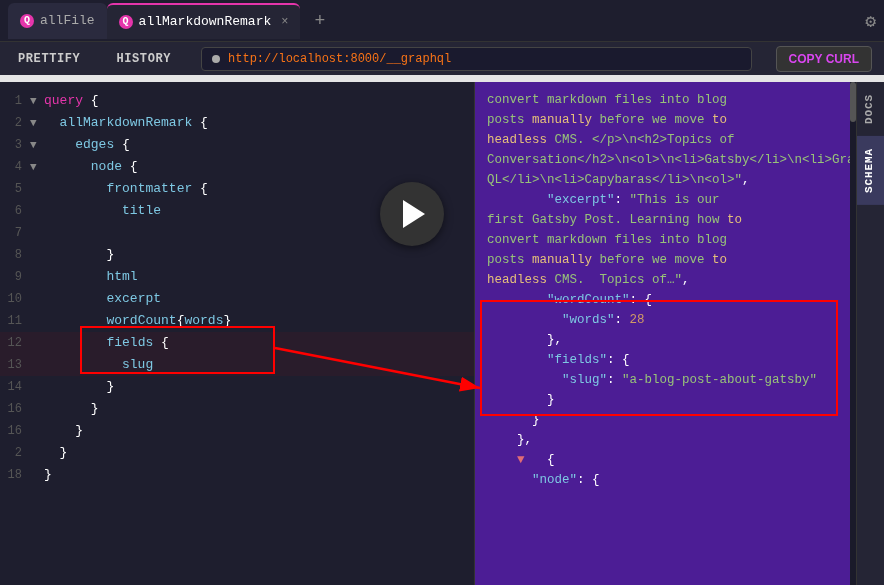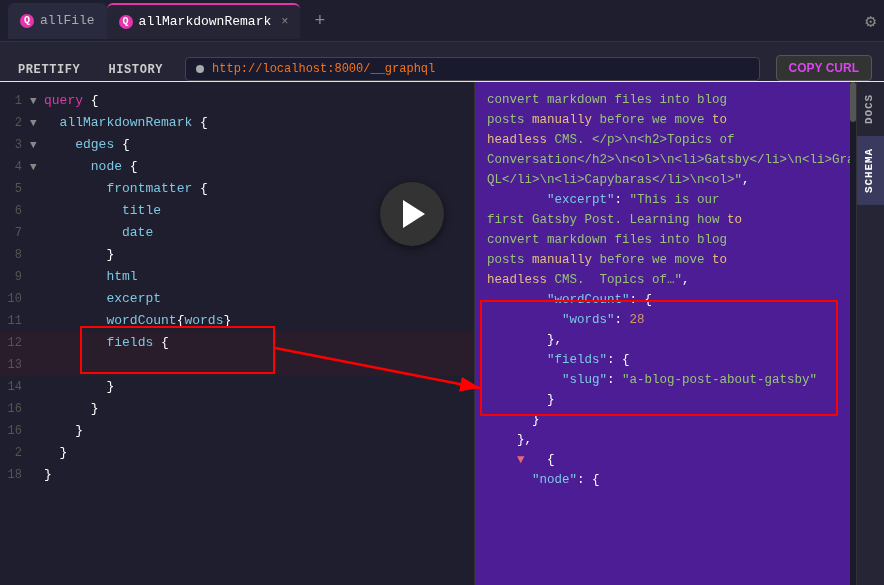--- a/index.html
+++ b/index.html
@@ -70,26 +70,26 @@
     .gear-icon {
       margin-left: auto;
       color: #888;
       font-size: 18px;
       cursor: pointer;
     }
 
     
     .toolbar {
       display: flex;
-      align-items: flex-end;
+      align-items: center;
       background: #252535;
       height: 40px;
       padding: 0 12px;
-      gap: 16px;
-      border-bottom: 1px solid #e5e5e5;
+      gap: 24px;
+      border-bottom: 7px solid #e5e5e5;
     }
     .toolbar-btn {
       color: #ccc;
       font-size: 12px;
       font-weight: bold;
       letter-spacing: 0.05em;
       cursor: pointer;
       padding: 4px 6px;
     }
     .url-bar {
@@ -349,21 +349,20 @@
 
       <div class="code-line">
         <span class="line-num">6</span>
         <span class="line-arrow">&nbsp;</span>
         <span class="line-content">          <span class="field">title</span></span>
       </div>
 
       <div class="code-line">
         <span class="line-num">7</span>
         <span class="line-arrow">&nbsp;</span>
-        <span class="line-content">          <span class="field">date</span></span>
       </div>
 
       <div class="code-line">
         <span class="line-num">8</span>
         <span class="line-arrow">&nbsp;</span>
         <span class="line-content">        <span class="brace">}</span></span>
       </div>
 
       <div class="code-line">
         <span class="line-num">9</span>
@@ -385,20 +384,21 @@
 
       <div class="code-line" style="background:rgba(255,0,0,0.05)">
         <span class="line-num">12</span>
         <span class="line-arrow">&nbsp;</span>
         <span class="line-content">        <span class="field">fields</span> <span class="brace">{</span></span>
       </div>
 
       <div class="code-line" style="background:rgba(255,0,0,0.05)">
         <span class="line-num">13</span>
         <span class="line-arrow">&nbsp;</span>
+        <span class="line-content">          <span class="field">slug</span></span>
       </div>
 
       <div class="code-line">
         <span class="line-num">14</span>
         <span class="line-arrow">&nbsp;</span>
         <span class="line-content">        <span class="brace">}</span></span>
       </div>
 
       <div class="code-line">
         <span class="line-num">16</span>

